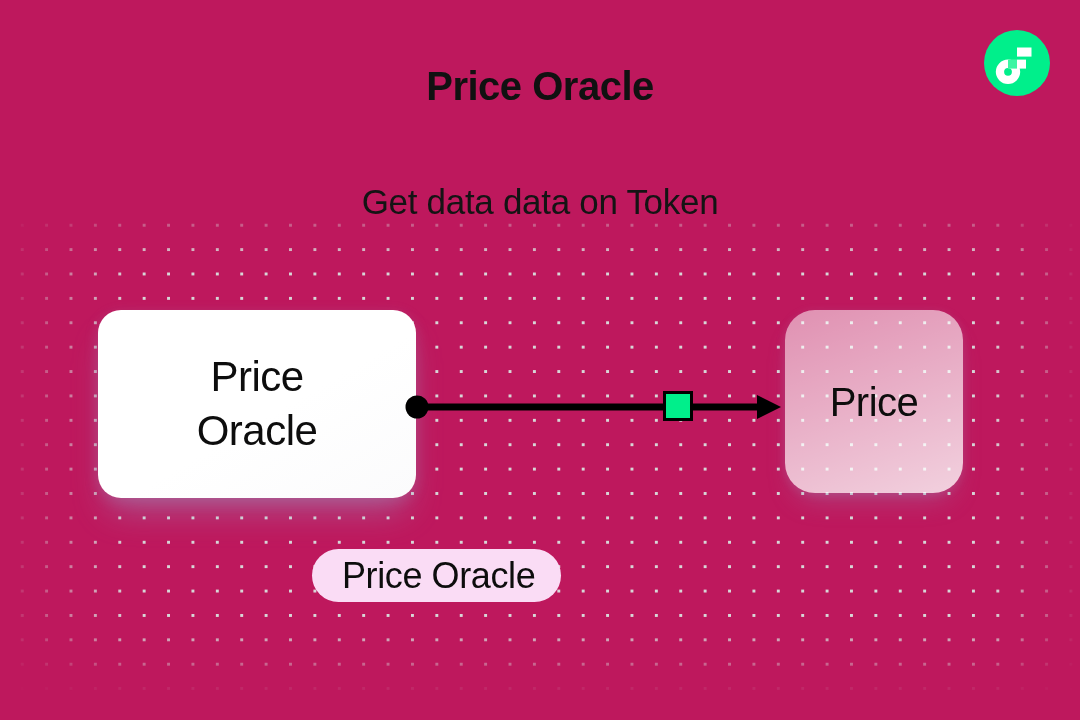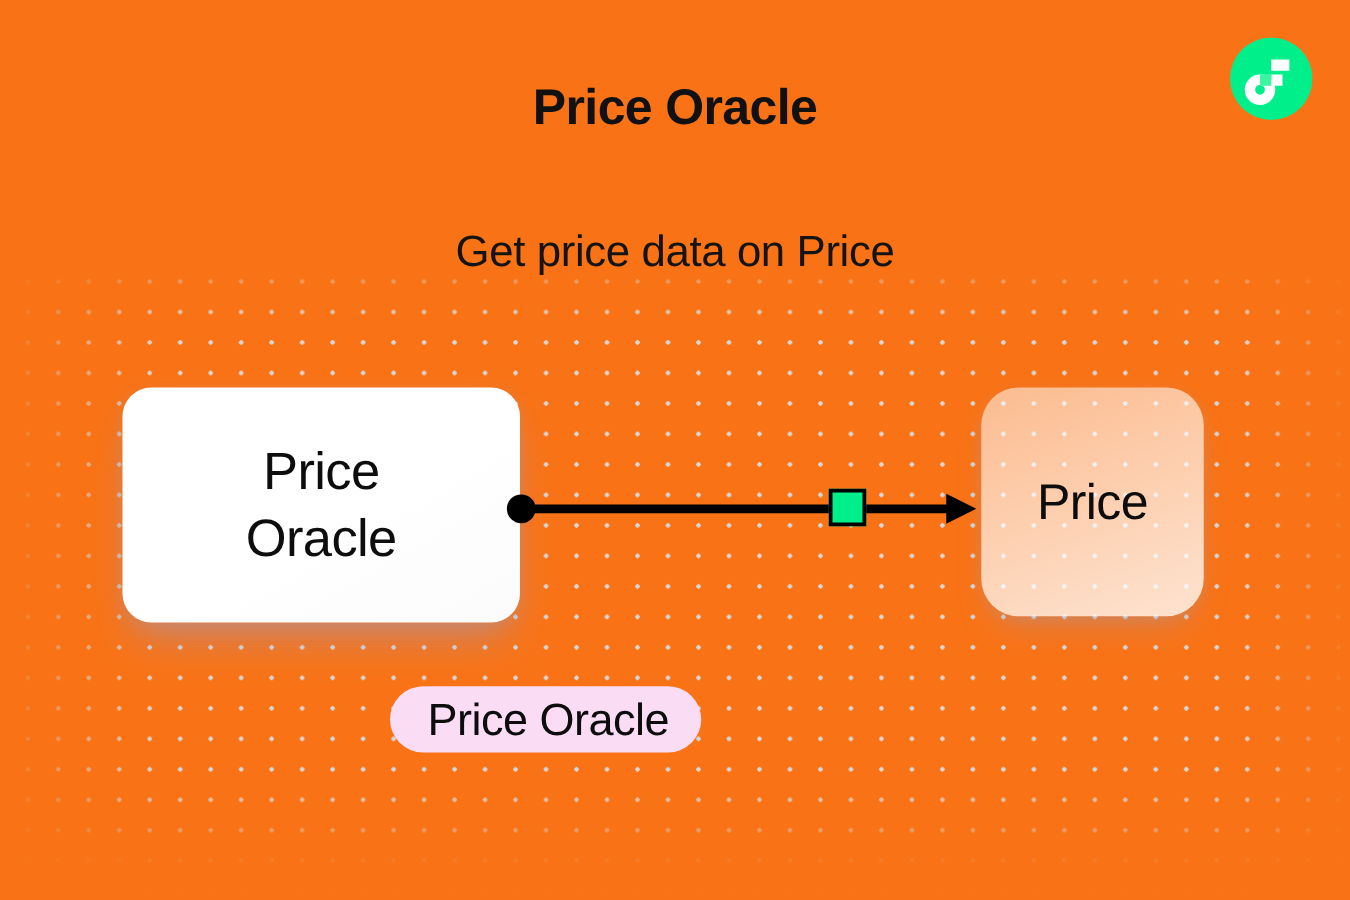--- a/index.html
+++ b/index.html
@@ -11,21 +11,21 @@
     width: 1080px;
     height: 720px;
     background: #efefef;
     font-family: "Liberation Sans", sans-serif;
     overflow: hidden;
   }
   #canvas {
     position: relative;
     width: 1080px;
     height: 720px;
-    background: #f97316;
+    background: #be185d;
     overflow: hidden;
   }
 
   
   .dotfield {
     position: absolute;
     left: 0;
     top: 205px;
     width: 1080px;
     height: 510px;
@@ -175,21 +175,21 @@
 </style>
 </head>
 <body>
 
 <div id="canvas">
 
   <div class="dotfield"></div>
 
   <div class="page-title">Price Oracle</div>
 
-  <div class="page-subtitle">Get price data on Price</div>
+  <div class="page-subtitle">Get data data on Token</div>
 
   <div class="brand-logo">
     <svg width="66" height="66" viewBox="0 0 66 66" xmlns="http://www.w3.org/2000/svg">
       <circle cx="33" cy="33" r="33" fill="#00EF8B"></circle>
       <path d="M47.5 17.5 H33.0 V26.6 H47.5 Z" fill="#FFFFFF"></path>
       <path d="M42.0 29.6 H33.0 V38.6 H42.0 Z" fill="#FFFFFF"></path>
       <path d="M24.0 29.6 H33.0 V38.6 H24.0 Z" fill="#3CF5A3"></path>
       <path d="M24.0 29.6 a12.2 12.2 0 1 0 0 24.4 a12.2 12.2 0 0 0 0 -24.4 Z
                M24.0 37.9 a3.9 3.9 0 1 1 0 7.8 a3.9 3.9 0 0 1 0 -7.8 Z" fill="#FFFFFF" fill-rule="evenodd"></path>
       <rect x="24.0" y="29.6" width="9.0" height="9.0" fill="#3CF5A3"></rect>

